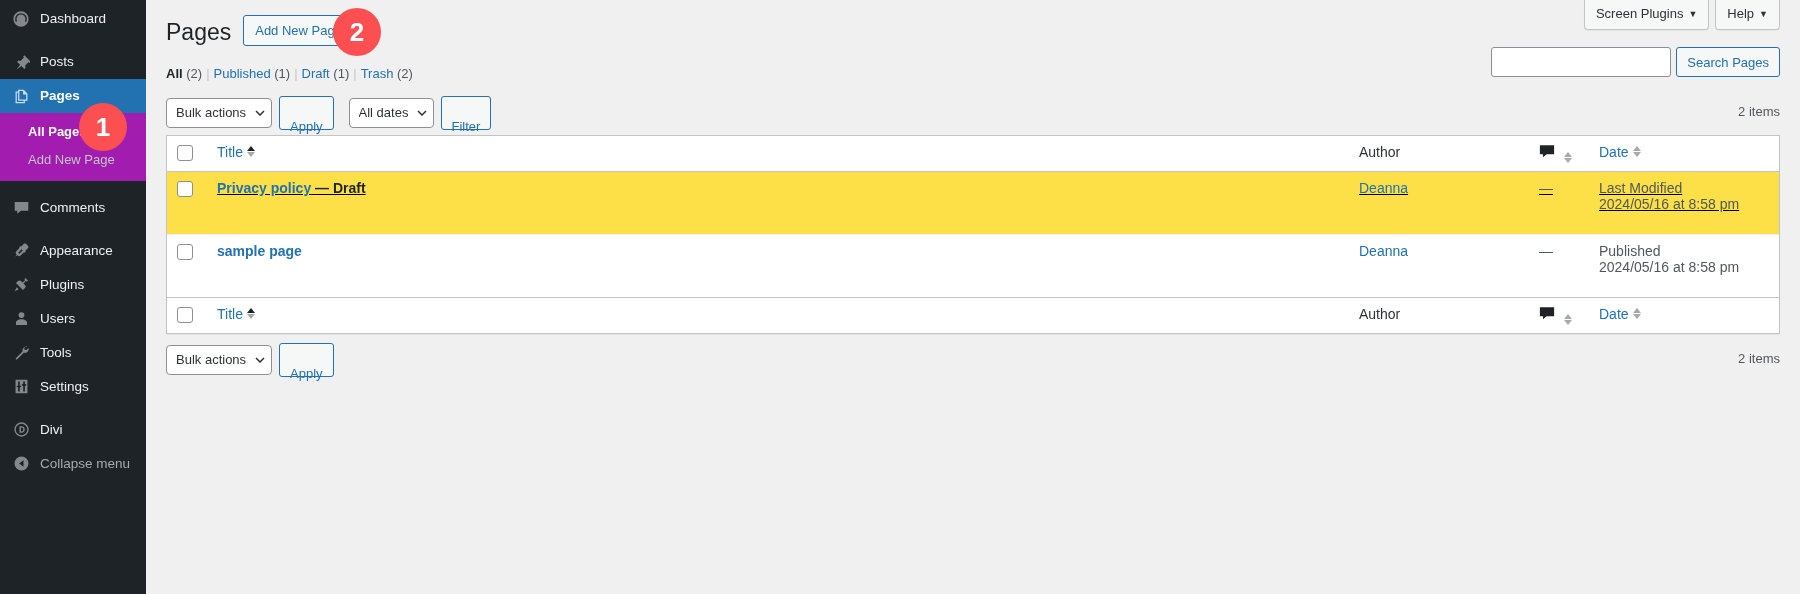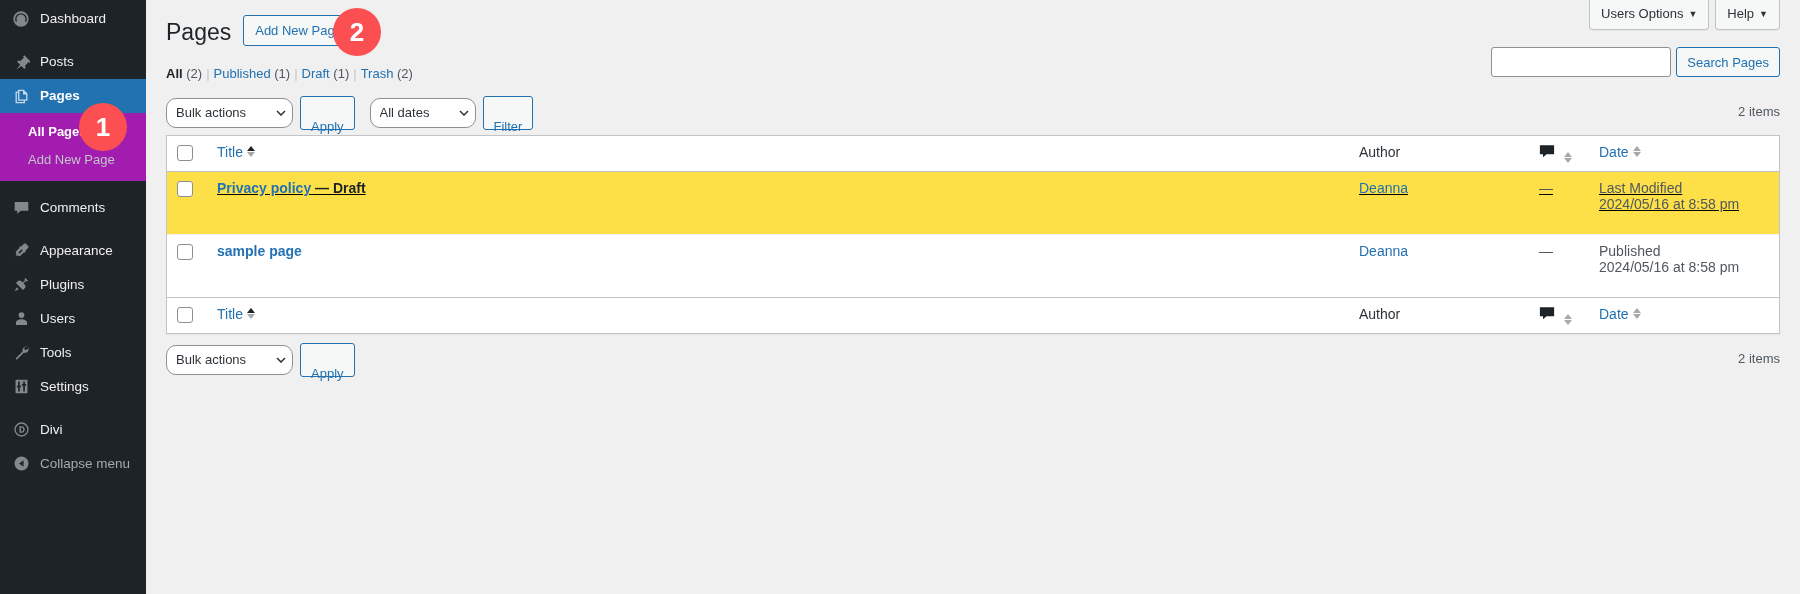--- a/index.html
+++ b/index.html
@@ -106,23 +106,23 @@
 
   
   .tablenav {
     display: flex; align-items: center;
     height: 36px; margin: 8px 0 4px 0; position: relative;
   }
   .tablenav.bottom { margin-top: 8px; }
   .actions { display: flex; align-items: center; gap: 7px; }
   select.wp-select {
     appearance: none; -webkit-appearance: none;
-    background: #fff; border: 1px solid #8c8f94; border-radius: 10px;
+    background: #fff; border: 1px solid #8c8f94; border-radius: 4px;
     color: #2c3338; font-size: 13px; font-family: inherit;
-    height: 30px; padding: 0 45px 0 9px; line-height: 1;
+    height: 30px; padding: 0 24px 0 9px; line-height: 1;
     cursor: pointer; box-shadow: 0 0 0 transparent;
   }
   .select-wrap { position: relative; display: inline-block; }
   .select-wrap .chev {
     position: absolute; right: 9px; top: 50%; margin-top: -3px;
     width: 8px; height: 5px; pointer-events: none;
   }
   .select-wrap .chev svg { display: block; }
   .btn-secondary {
     background: #f6f7f7; border: 1px solid #2271b1; border-radius: 3px;
@@ -341,21 +341,21 @@
       </span>
       <span>Collapse menu</span>
     </div>
 
   </div>
 
   <div id="main">
 
     <div class="screen-meta">
       <div class="meta-toggle">
-        <span>Users Options</span><span class="caret">▼</span>
+        <span>Screen Plugins</span><span class="caret">▼</span>
       </div>
       <div class="meta-toggle">
         <span>Help</span><span class="caret">▼</span>
       </div>
     </div>
 
     <div class="page-head">
       <h1 class="page-title">Pages</h1>
       <span class="page-title-action">Add New Page</span>
     </div>

